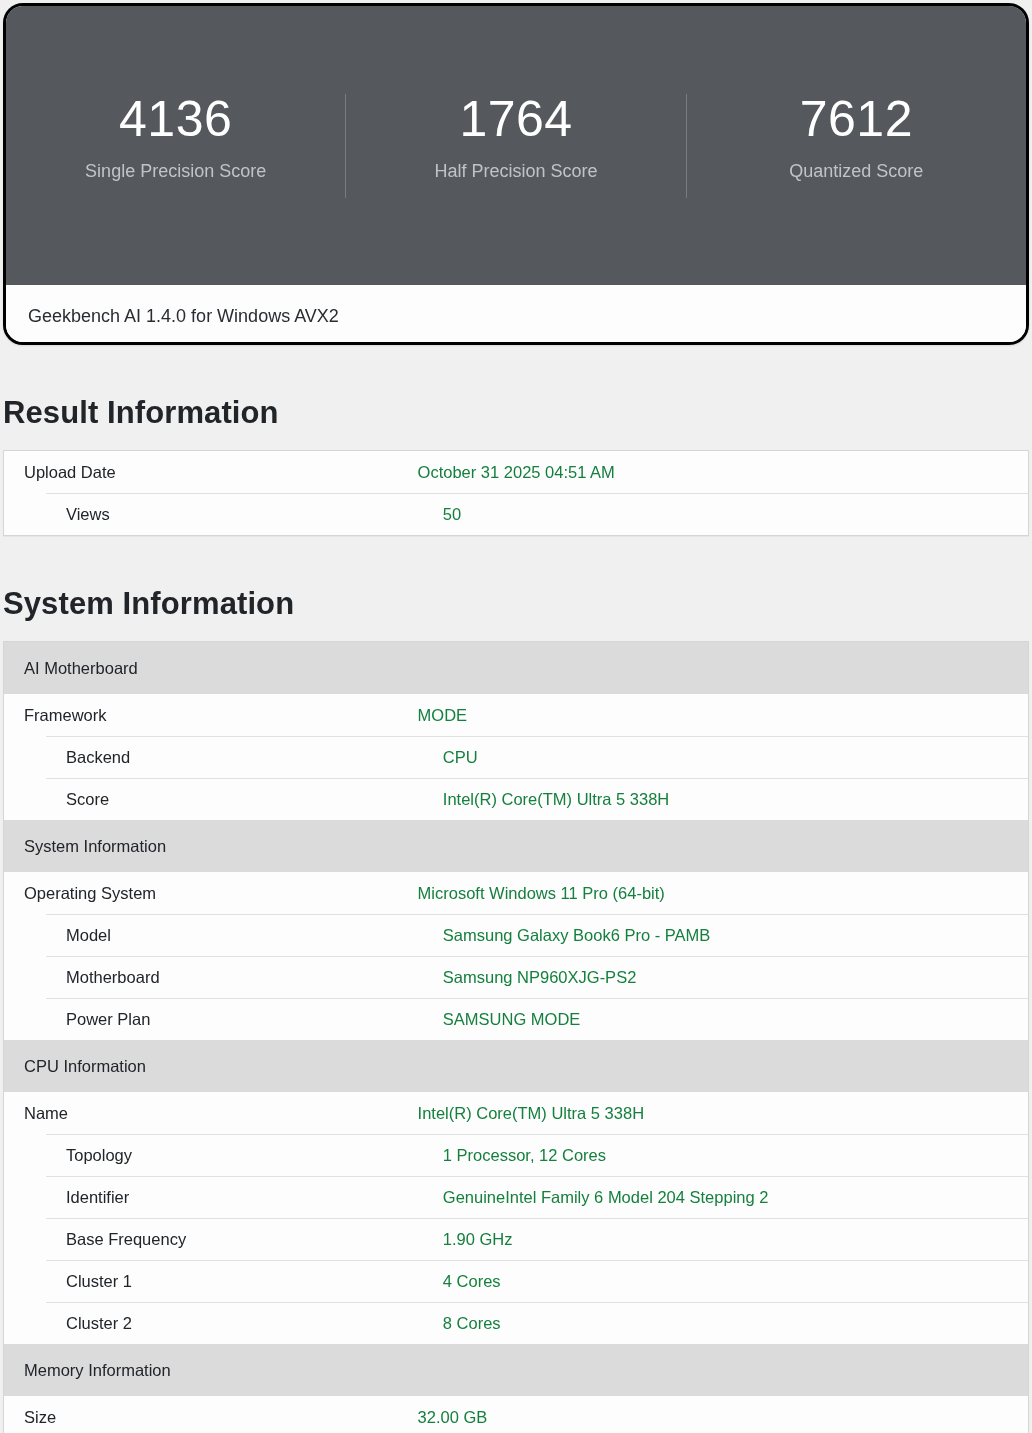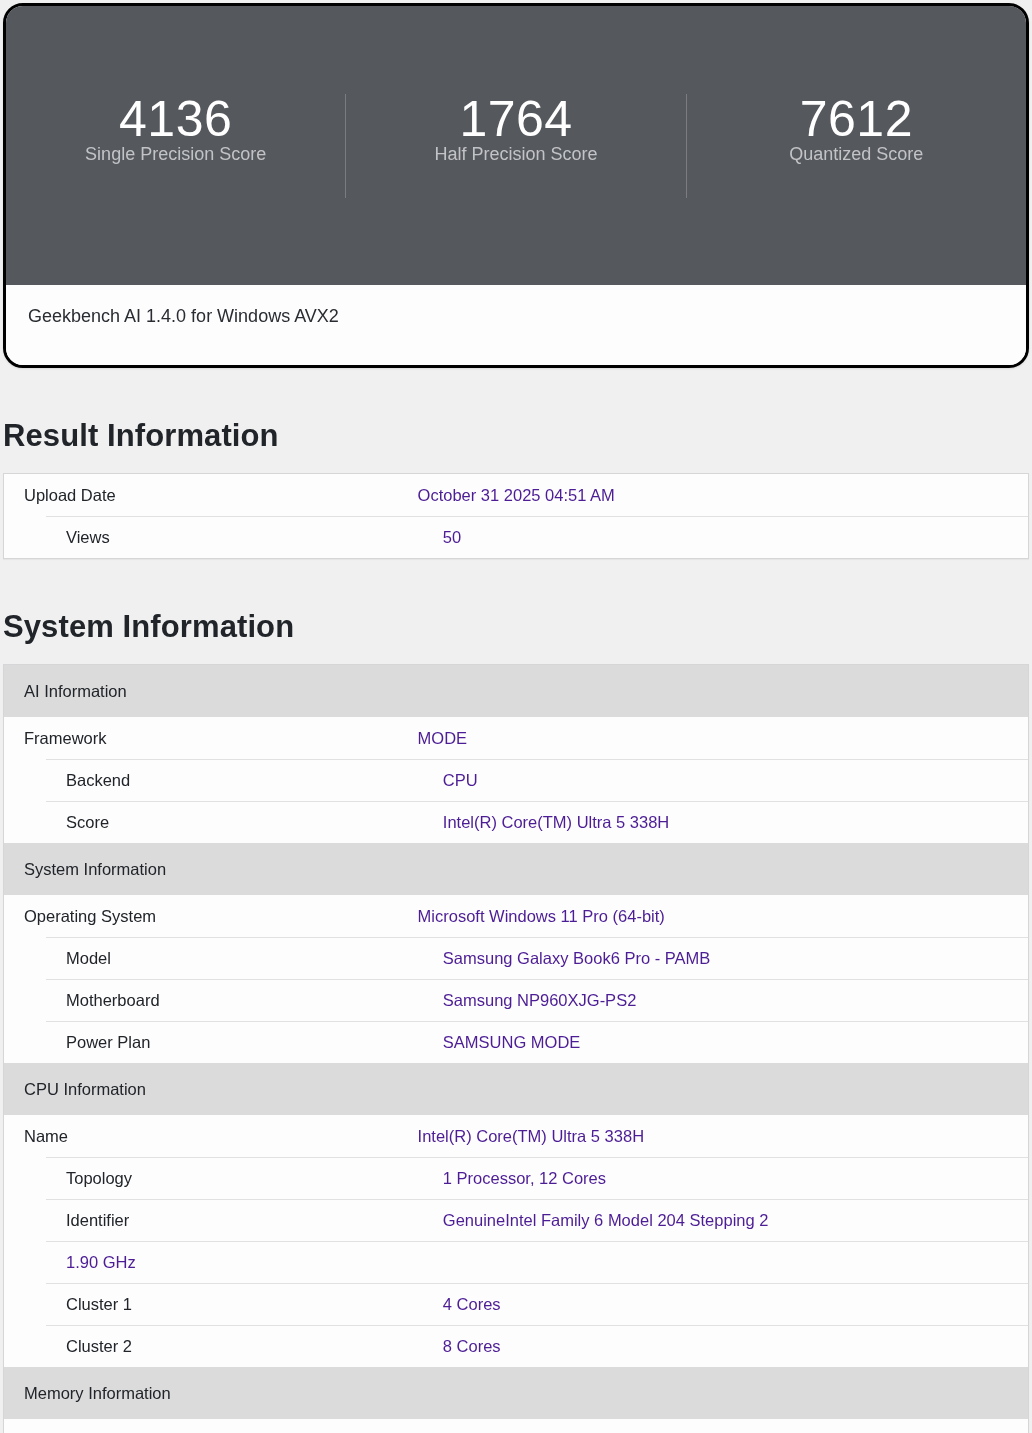--- a/index.html
+++ b/index.html
@@ -40,26 +40,27 @@
     border-left: 1px solid rgba(255,255,255,0.22);
   }
   .score-value {
     font-size: 50px;
     line-height: 1;
     color: #ffffff;
     font-weight: 400;
     letter-spacing: 0.5px;
   }
   .score-label {
+    margin-top: 17px;
     font-size: 18px;
     color: #c2c3c6;
   }
   .score-footer {
     background: #fdfdfe;
-    padding: 21px 22px 38px 22px;
+    padding: 21px 22px 15px 22px;
     font-size: 18px;
     color: #292c31;
   }
 
   
   h2.section-heading {
     font-size: 31px;
     font-weight: 700;
     color: #212529;
     margin: 50px 0 19px 0;
@@ -86,21 +87,21 @@
   .tbl-row {
     display: flex;
     align-items: center;
     height: 42px;
     padding: 0 20px;
     background: #fdfdfe;
     font-size: 16.5px;
   }
   .tbl-row + .tbl-row { border-top: 1px solid #e0e1e3; margin-left: 42px; }
   .tbl-label { width: 40%; flex: 0 0 40%; color: #212529; }
-  .tbl-value { flex: 1 1 auto; color: #4c1d95; }
+  .tbl-value { flex: 1 1 auto; color: #15803d; }
 </style>
 </head>
 <body>
 
 <div class="page">
 
   <div class="score-card">
     <div class="score-dark">
       <div class="score-col">
         <div class="score-value">4136</div>
@@ -129,21 +130,21 @@
 
   <div class="tbl-row">
     <div class="tbl-label">Views</div>
     <div class="tbl-value">50</div>
   </div>
 </div>
 
   <h2 class="section-heading">System Information</h2>
   <div class="info-table" id="system-table">
   <div class="tbl-header">
-    <span>AI Information</span>
+    <span>AI Motherboard</span>
   </div>
 
   <div class="tbl-row">
     <div class="tbl-label">Framework</div>
     <div class="tbl-value">MODE</div>
   </div>
 
   <div class="tbl-row">
     <div class="tbl-label">Backend</div>
     <div class="tbl-value">CPU</div>
@@ -191,20 +192,21 @@
     <div class="tbl-label">Topology</div>
     <div class="tbl-value">1 Processor, 12 Cores</div>
   </div>
 
   <div class="tbl-row">
     <div class="tbl-label">Identifier</div>
     <div class="tbl-value">GenuineIntel Family 6 Model 204 Stepping 2</div>
   </div>
 
   <div class="tbl-row">
+    <div class="tbl-label">Base Frequency</div>
     <div class="tbl-value">1.90 GHz</div>
   </div>
 
   <div class="tbl-row">
     <div class="tbl-label">Cluster 1</div>
     <div class="tbl-value">4 Cores</div>
   </div>
 
   <div class="tbl-row">
     <div class="tbl-label">Cluster 2</div>

